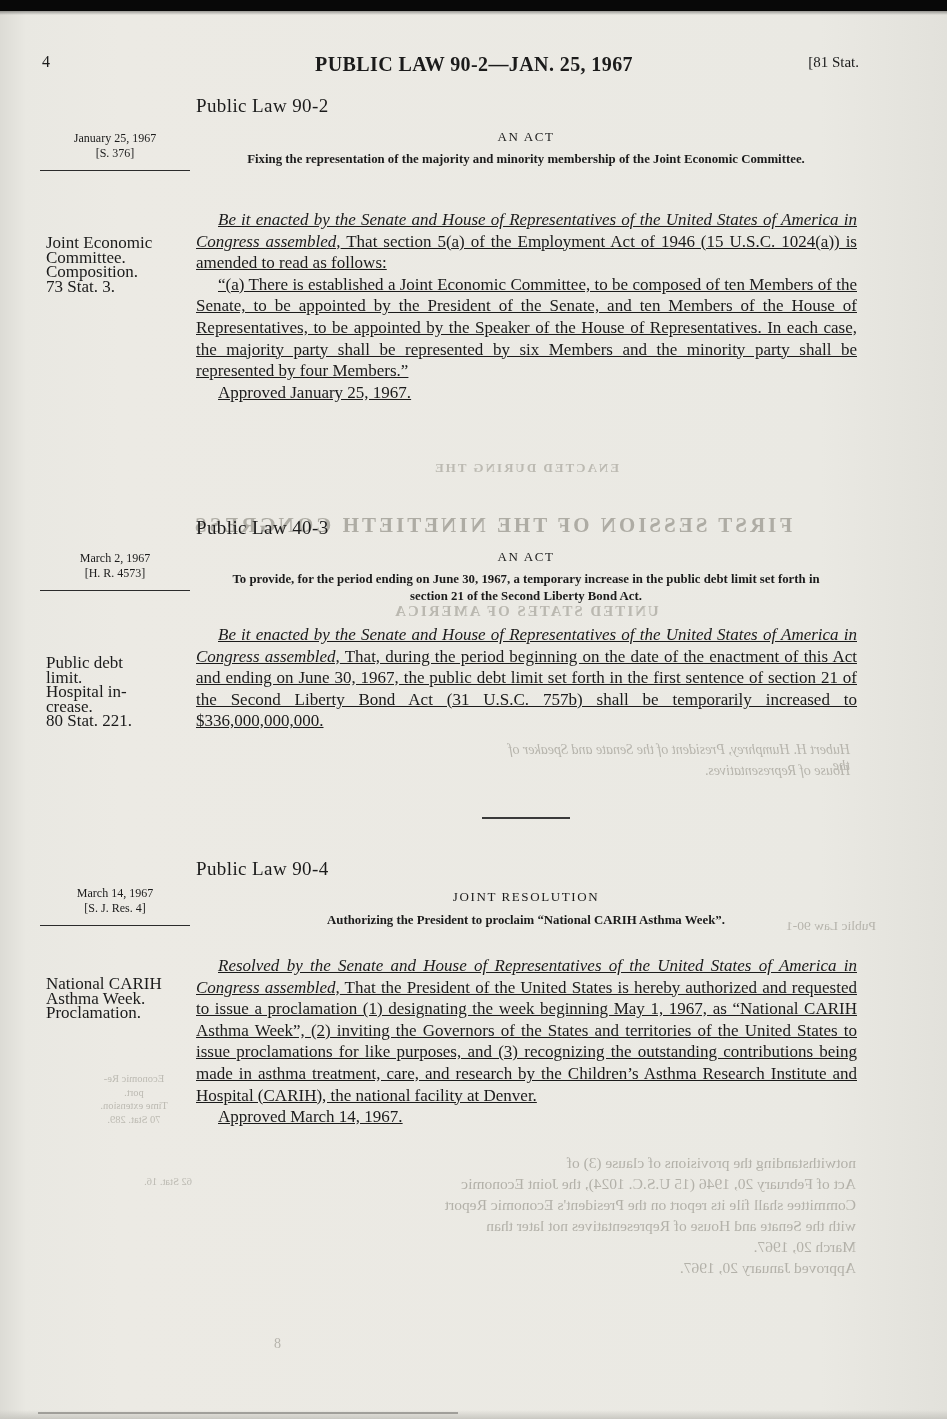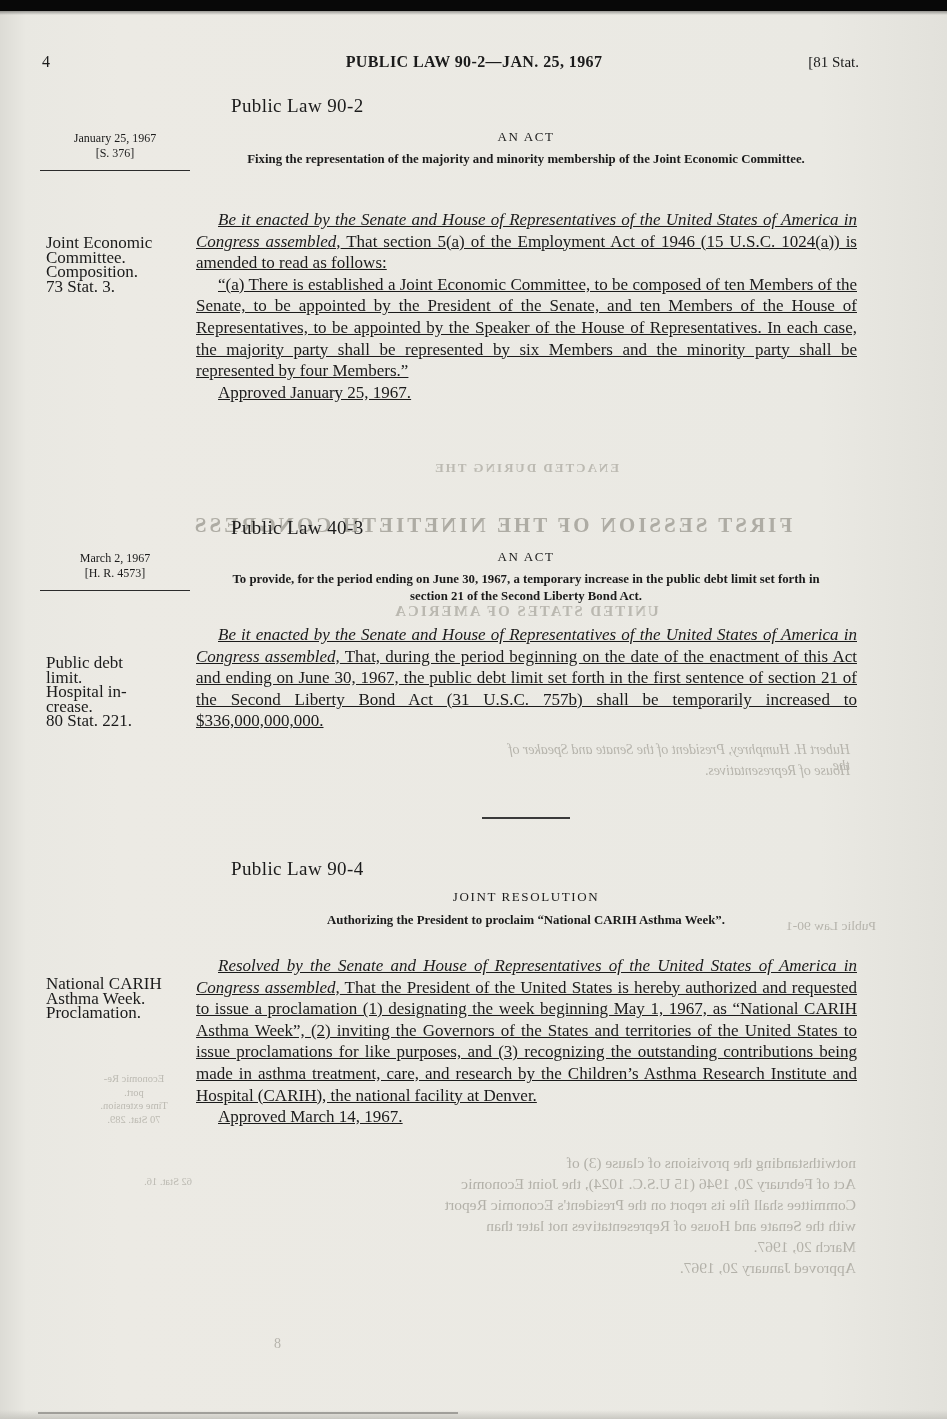--- a/index.html
+++ b/index.html
@@ -13,25 +13,25 @@
   .edge-top { position:absolute; top:0; left:0; width:100%; height:11px; background:#080808; }
   .edge-top::after { content:""; position:absolute; top:11px; left:0; width:100%; height:4px;
     background:linear-gradient(180deg,rgba(0,0,0,.35),rgba(0,0,0,0)); }
   .edge-bottom { position:absolute; bottom:0; left:0; width:100%; height:9px;
     background:linear-gradient(0deg,#c9c8c2,rgba(201,200,194,0)); }
   .edge-bottom-line { position:absolute; bottom:5px; left:38px; width:420px; height:2px; background:#6b6a66; opacity:.55; }
 
   
   .hdr { position:absolute; top:53px; left:0; width:100%; height:22px; }
   .hdr .pagenum { position:absolute; left:42px; top:0; font-size:16px; }
-  .hdr .running { position:absolute; left:144px; width:660px; text-align:center; font-weight:bold; font-size:16px; letter-spacing:.4px; }
+  .hdr .running { position:absolute; left:144px; width:660px; text-align:center; font-weight:bold; font-size:20px; letter-spacing:.4px; }
   .hdr .stat { position:absolute; right:88px; top:1px; font-size:15px; }
 
   
-  .law-title { position:absolute; left:196px; font-size:19px; letter-spacing:.4px;margin-left:35px; }
+  .law-title { position:absolute; left:196px; font-size:19px; letter-spacing:.4px; }
   .anact { position:absolute; left:196px; width:660px; text-align:center; font-size:13px; letter-spacing:1.6px; }
   .subtitle { position:absolute; left:196px; width:660px; text-align:center; font-weight:bold; font-size:12.8px; line-height:17px; }
   .subtitle .inner { display:inline-block; max-width:620px; }
   .mblock { position:absolute; left:40px; width:150px; text-align:center; font-size:12px; line-height:15px;
     border-bottom:1px solid #2b2b2b; padding-bottom:9px;font-family:Liberation Serif, serif; }
   .mnotes { position:absolute; left:46px; width:138px; font-size:17px; line-height:14.5px; text-align:left; }
   .bodycol { position:absolute; left:196px; width:661px; font-size:17px; line-height:21.6px; text-align:justify; }
   .bodycol p { margin:0; text-indent:22px;text-decoration:underline; }
   .bodycol .it { font-style:italic; }
   .approved { text-indent:22px; }
@@ -117,20 +117,24 @@
     <p><span class="it">Be it enacted by the Senate and House of Representatives of the United States of America in Congress assembled,</span><span> That, during the period beginning on the date of the enactment of this Act and ending on June 30, 1967, the public debt limit set forth in the first sentence of section 21 of the Second Liberty Bond Act (31 U.S.C. 757b) shall be temporarily increased to $336,000,000,000.</span></p>
   </div>
 
   <div class="ghost g-line4">Hubert H. Humphrey, President of the Senate and Speaker of the</div>
   <div class="ghost g-line5">House of Representatives.</div>
 
   <div class="divider"></div>
 
   <div class="law-title" style="top:858px">Public Law 90-4</div>
 
+  <div class="mblock" style="top:886px">
+    <div>March 14, 1967</div>
+    <div>[S. J. Res. 4]</div>
+  </div>
 
   <div class="anact" style="top:889px">JOINT RESOLUTION</div>
   <div class="subtitle" style="top:912px">
     <span class="inner">Authorizing the President to proclaim “National CARIH Asthma Week”.</span>
   </div>
 
   <div class="ghost g-pl901">Public Law 90-1</div>
 
   <div class="mnotes" style="top:977px">
     <div>National CARIH</div>

